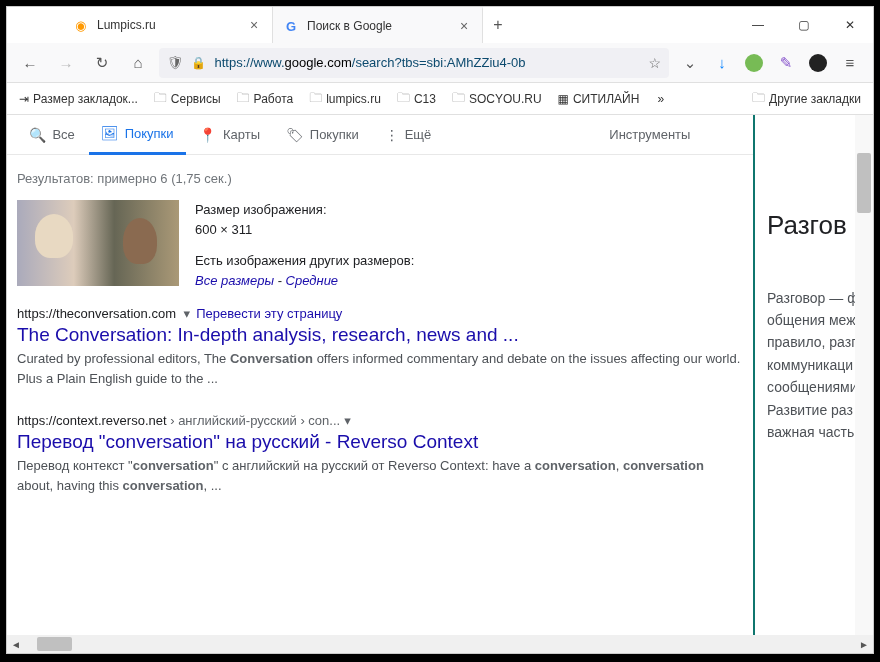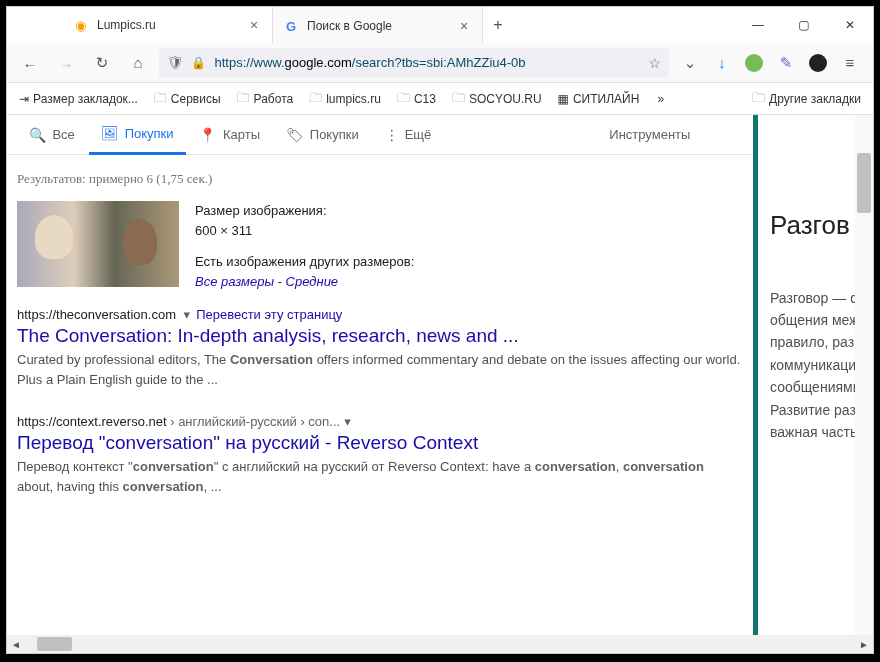--- a/index.html
+++ b/index.html
@@ -32,41 +32,41 @@
 .bookbar .more { padding:0 8px; color:#333; }
 .bookbar .right { margin-left:auto; display:flex; align-items:center; }
 .content { flex:1; overflow:hidden; display:flex; position:relative; }
 .main { flex:1; overflow:hidden; position:relative; }
 .gnav { height:40px; display:flex; align-items:center; padding:0 10px; border-bottom:1px solid #e8e8e8; font-size:13px; color:#5f6368; gap:2px; }
 .gtab { display:flex; align-items:center; gap:6px; padding:0 12px; height:40px; cursor:pointer; }
 .gtab.active { color:#1a73e8; border-bottom:3px solid #1a73e8; }
 .gtab .ic { font-size:14px; }
 .gnav .spacer { width:150px; }
 .body { padding:16px 10px 10px 10px; font-size:14px; color:#202124; }
-.stats { font-size:13px; color:#70757a; margin-bottom:14px;font-family:Liberation Serif, serif; }
+.stats { font-size:13px; color:#70757a; margin-bottom:14px; }
 .imgbox { display:flex; gap:16px; margin-bottom:16px; }
 .thumb { width:162px; height:86px; background:linear-gradient(90deg,#aab 0%,#dcb 35%,#665 60%,#a97 100%); position:relative; overflow:hidden; }
 .thumb::before { content:""; position:absolute; left:18px; top:14px; width:38px; height:44px; background:#e8d9c2; border-radius:50% 50% 40% 40%; }
 .thumb::after { content:""; position:absolute; right:22px; top:18px; width:34px; height:46px; background:#8a6a50; border-radius:50% 50% 40% 40%; }
 .imginfo { font-size:13px; line-height:1.5; }
 .imginfo .lbl { color:#202124; }
 .imginfo .dim { color:#202124; }
 .imginfo .other { margin-top:12px; color:#202124; }
 .imginfo a { color:#1a0dab; text-decoration:none;font-style:italic; }
 .query { font-size:15px; margin-bottom:28px; }
 .query .kw { color:#1a0dab; font-style:italic; font-weight:bold; }
 .result { margin-bottom:24px; }
 .result .url { font-size:13px; color:#202124; margin-bottom:3px; }
 .result .url .path { color:#5f6368; }
 .result .url .drop { color:#5f6368; padding-left:4px; }
 .result .url .trans { color:#1a0dab; margin-left:6px; }
 .result .title { font-size:19px; color:#1a0dab; margin-bottom:3px; }
 .result .snip { font-size:13px; color:#4d5156; line-height:1.55; }
 .result .snip b { color:#5f6368; font-weight:bold; }
-.sidepanel { width:120px; border-left:5px solid #0f766e; padding:90px 0 0 12px; font-size:14px; color:#4d5156; line-height:1.6; overflow:hidden; }
+.sidepanel { width:120px; border-left:2px solid #0f766e; padding:90px 0 0 12px; font-size:14px; color:#4d5156; line-height:1.6; overflow:hidden; }
 .sidepanel .head { font-size:26px; color:#202124; margin-bottom:40px; }
 .hscroll { position:absolute; bottom:0; left:0; right:0; height:18px; background:#f0f0f0; display:flex; align-items:center; }
 .hscroll .arrow { width:18px; height:18px; display:flex; align-items:center; justify-content:center; font-size:10px; color:#555; background:#f0f0f0; }
 .hscroll .track { flex:1; position:relative; height:18px; }
 .hscroll .thumbbar { position:absolute; left:12px; width:35px; height:14px; top:2px; background:#c0c0c0; border-radius:2px; }
 .vscroll { position:absolute; right:0; top:0; bottom:18px; width:18px; background:#f8f8f8; }
 .vscroll .vthumb { position:absolute; top:38px; width:14px; left:2px; height:60px; background:#c0c0c0; border-radius:2px; }
 </style>
 </head>
 <body>

